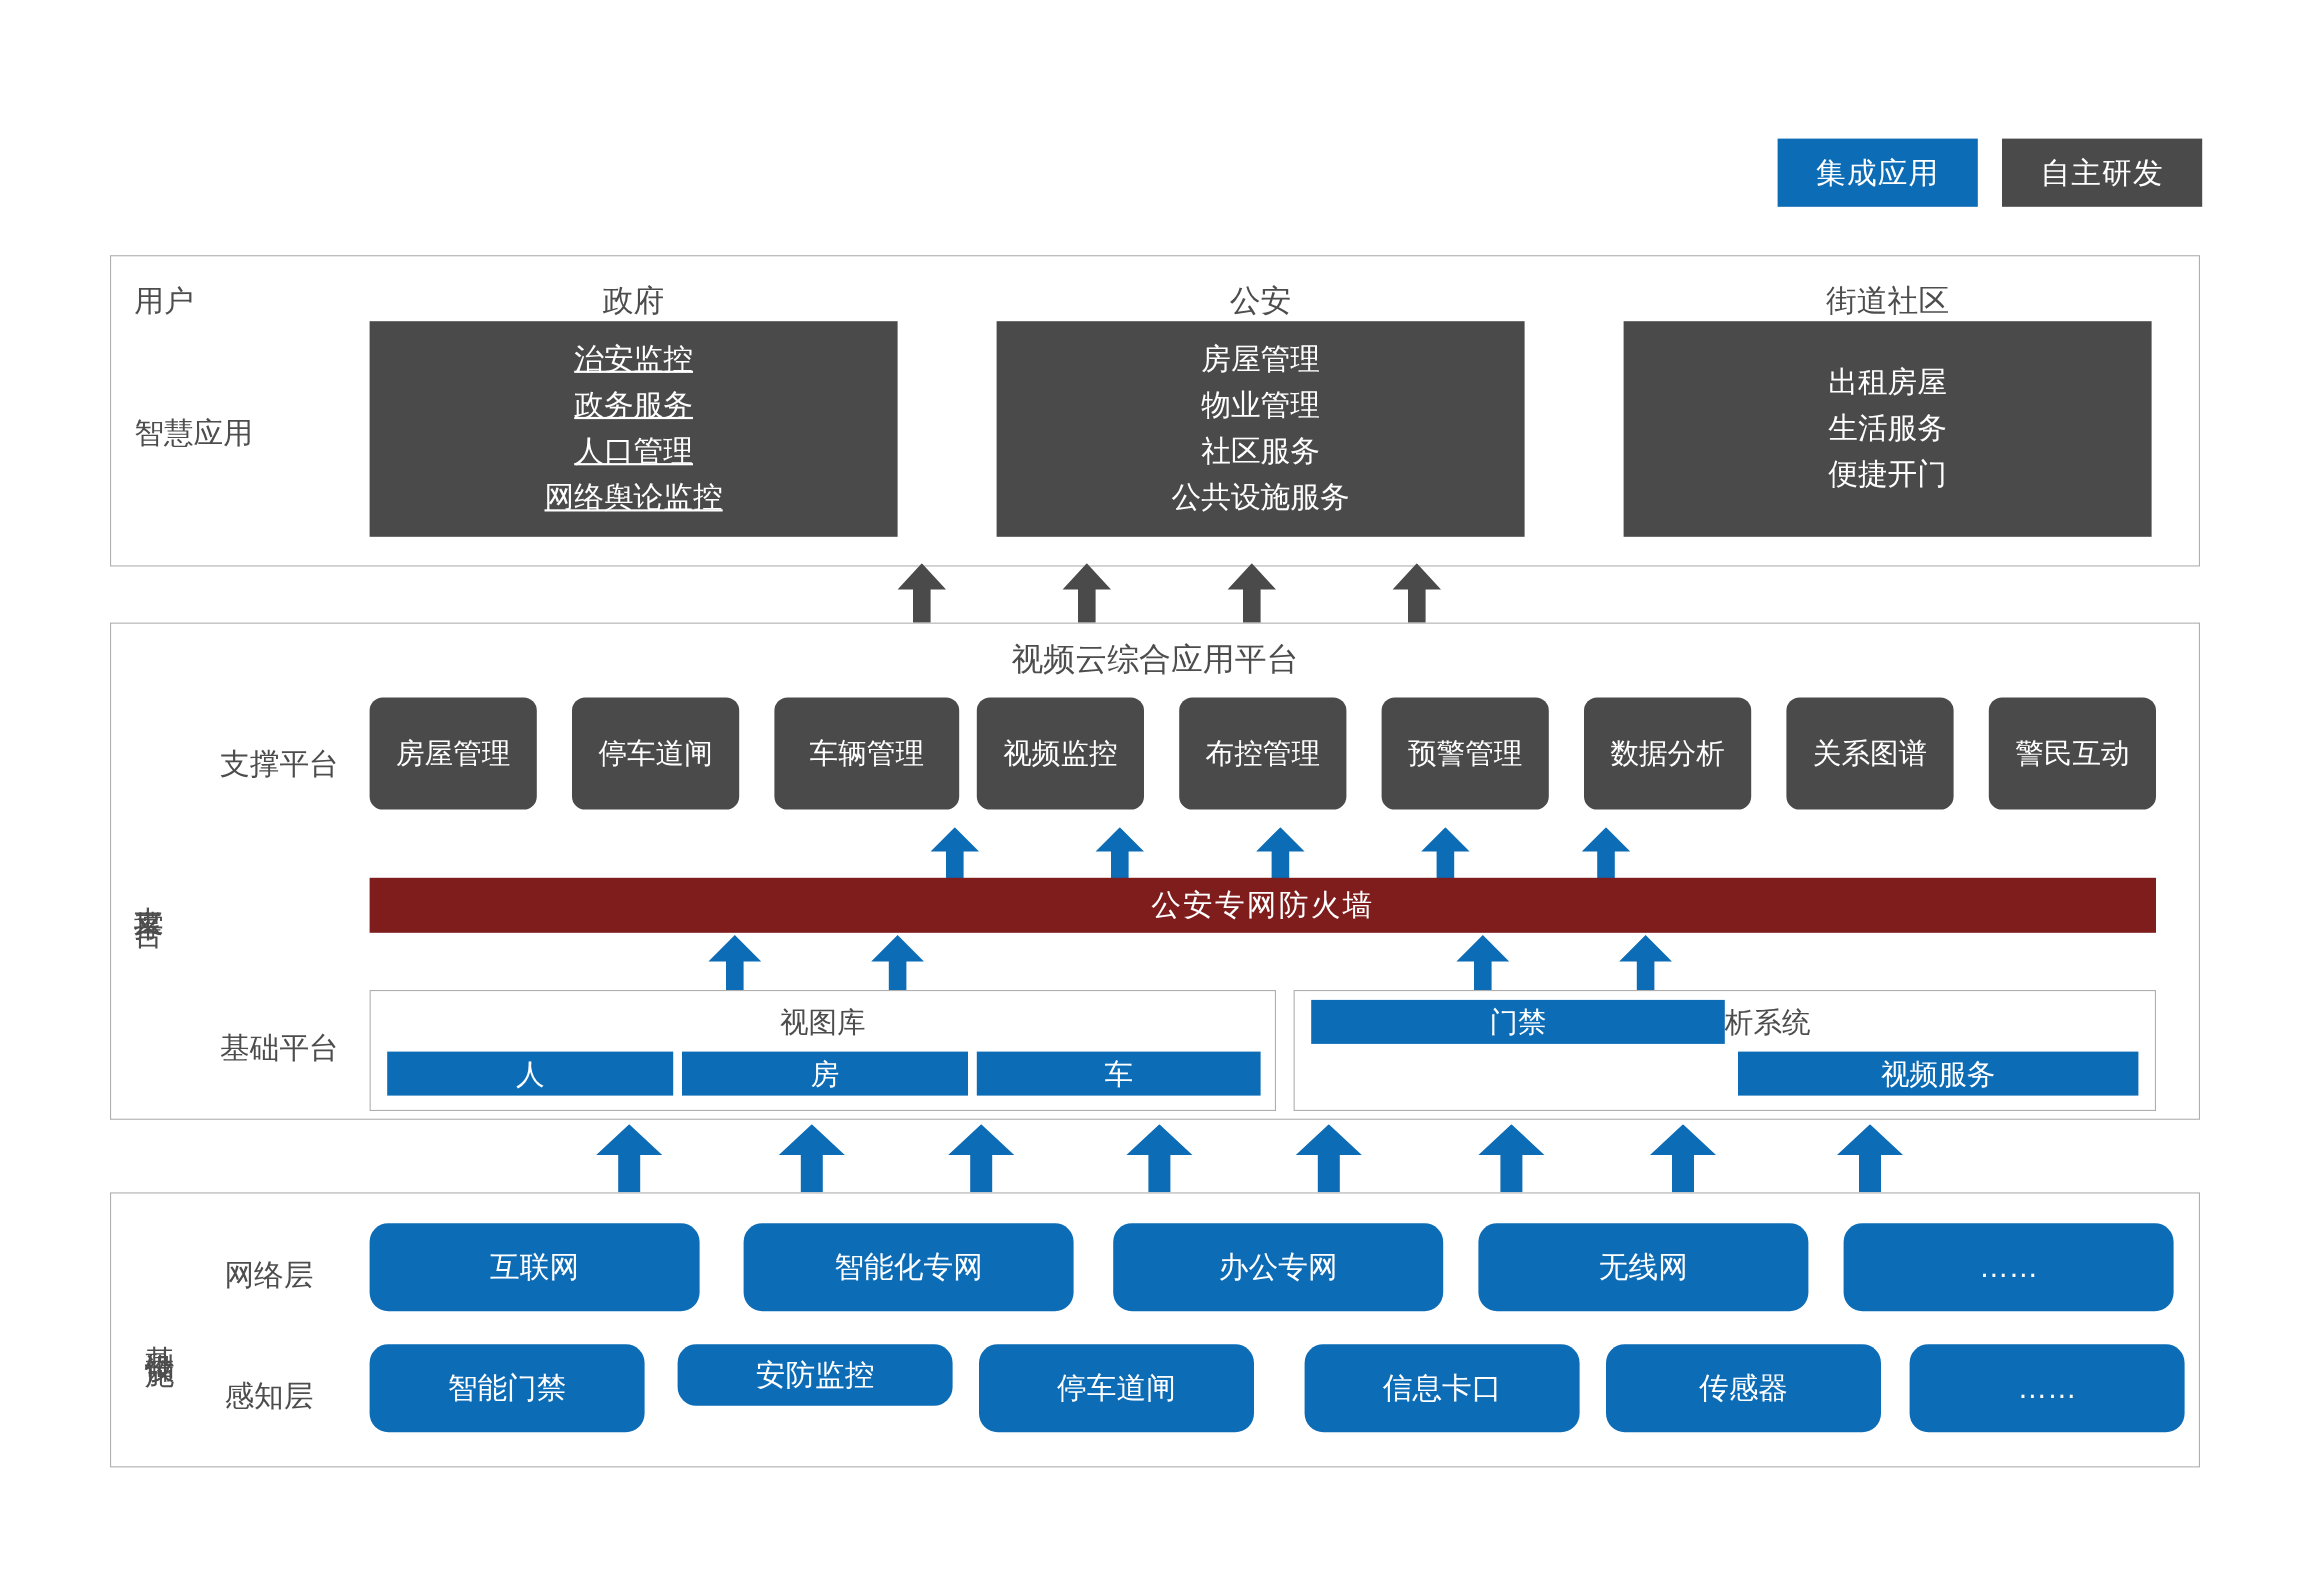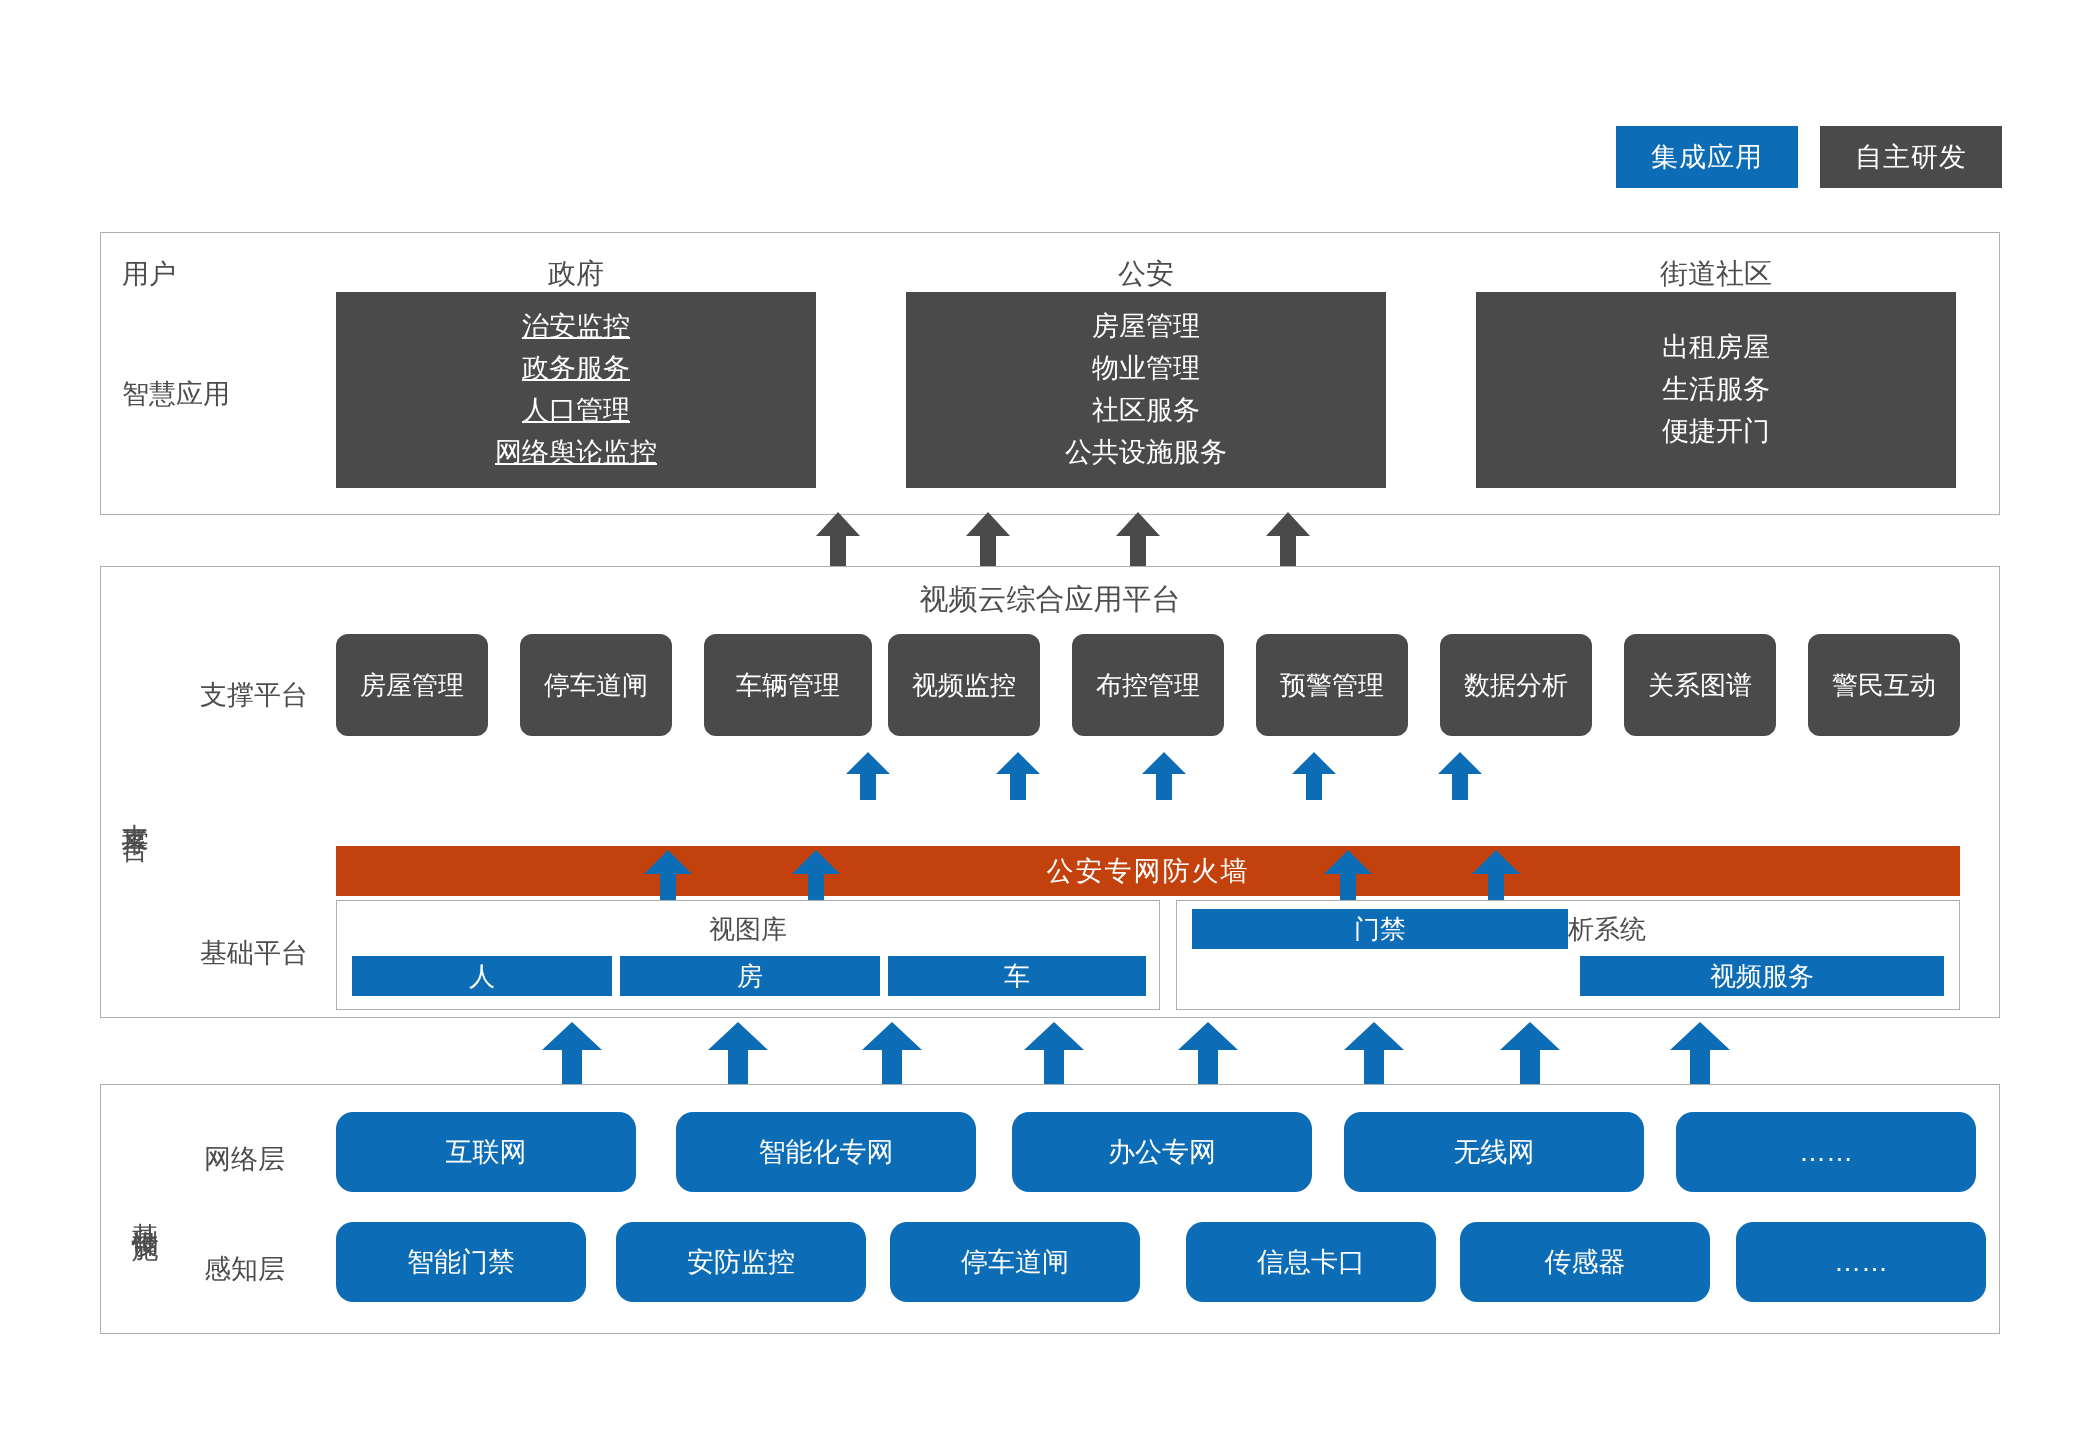--- a/index.html
+++ b/index.html
@@ -46,22 +46,22 @@
 
   
   .pill{
     background:#4A4A4A;color:#ffffff;border-radius:12px;
     display:flex;align-items:center;justify-content:center;
     font-size:26px;white-space:nowrap;
   }
 
   
   .firewall{
-    background:#c2410c;color:#ffffff;display:flex;align-items:center;
-    justify-content:center;font-size:27px;letter-spacing:2px;margin-top:48px;
+    background:#7f1d1d;color:#ffffff;display:flex;align-items:center;
+    justify-content:center;font-size:27px;letter-spacing:2px;
   }
 
   
   .groupbox{border:1.5px solid #AFAFAF;background:#ffffff;}
   .grouptitle{font-size:26px;color:#4d4d4d;text-align:center;white-space:nowrap;}
   .bluebox{
     background:#0D6CB6;color:#ffffff;display:flex;align-items:center;
     justify-content:center;font-size:26px;white-space:nowrap;
   }
 
@@ -196,17 +196,17 @@
 <div class="abs rowlabel" style="left:204px;top:1134px;width:160px;height:50px;">网络层</div>
 <div class="abs rowlabel" style="left:204px;top:1244px;width:160px;height:50px;">感知层</div>
 
 <div class="abs tile" style="left:336px;top:1112px;width:300px;height:80px;">互联网</div>
 <div class="abs tile" style="left:676px;top:1112px;width:300px;height:80px;">智能化专网</div>
 <div class="abs tile" style="left:1012px;top:1112px;width:300px;height:80px;">办公专网</div>
 <div class="abs tile" style="left:1344px;top:1112px;width:300px;height:80px;">无线网</div>
 <div class="abs tile" style="left:1676px;top:1112px;width:300px;height:80px;">……</div>
 
 <div class="abs tile" style="left:336px;top:1222px;width:250px;height:80px;">智能门禁</div>
-<div class="abs tile" style="left:616px;top:1222px;width:250px;height:80px;">安防监控</div>
+<div class="abs tile" style="left:616px;top:1222px;width:250px;height:56px;">安防监控</div>
 <div class="abs tile" style="left:890px;top:1222px;width:250px;height:80px;">停车道闸</div>
 <div class="abs tile" style="left:1186px;top:1222px;width:250px;height:80px;">信息卡口</div>
 <div class="abs tile" style="left:1460px;top:1222px;width:250px;height:80px;">传感器</div>
 <div class="abs tile" style="left:1736px;top:1222px;width:250px;height:80px;">……</div>
 
 </body></html>

